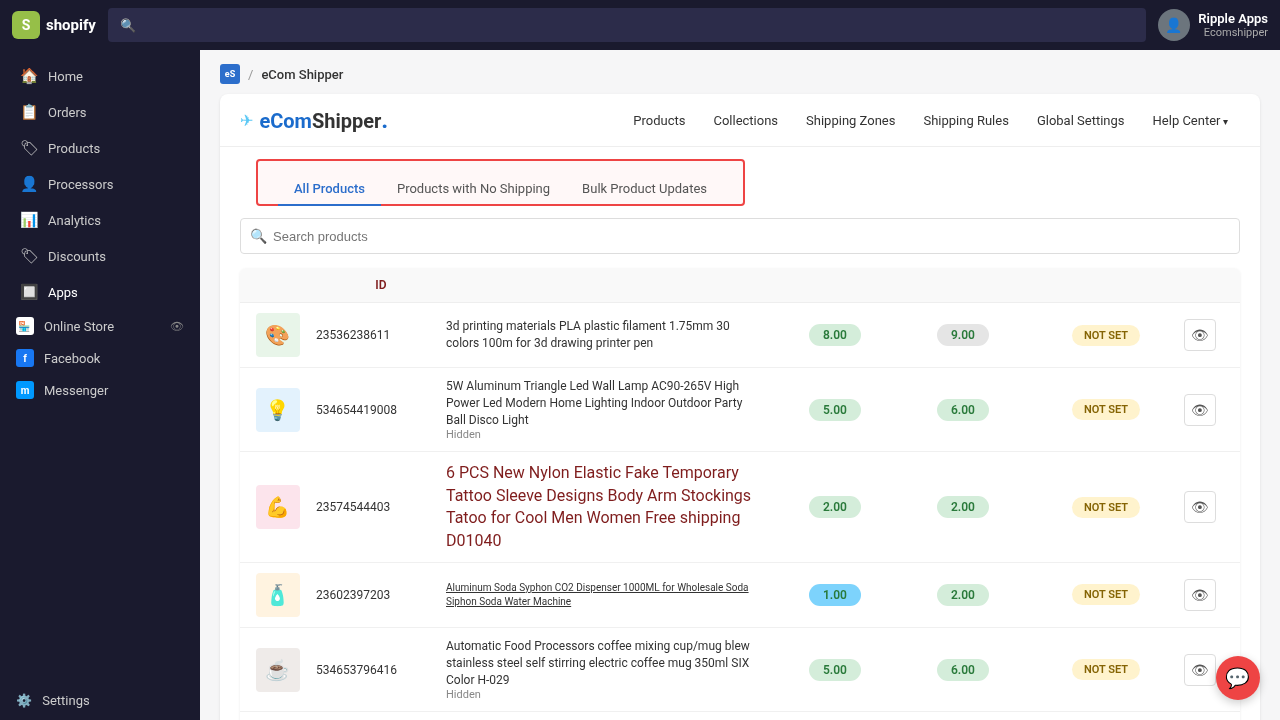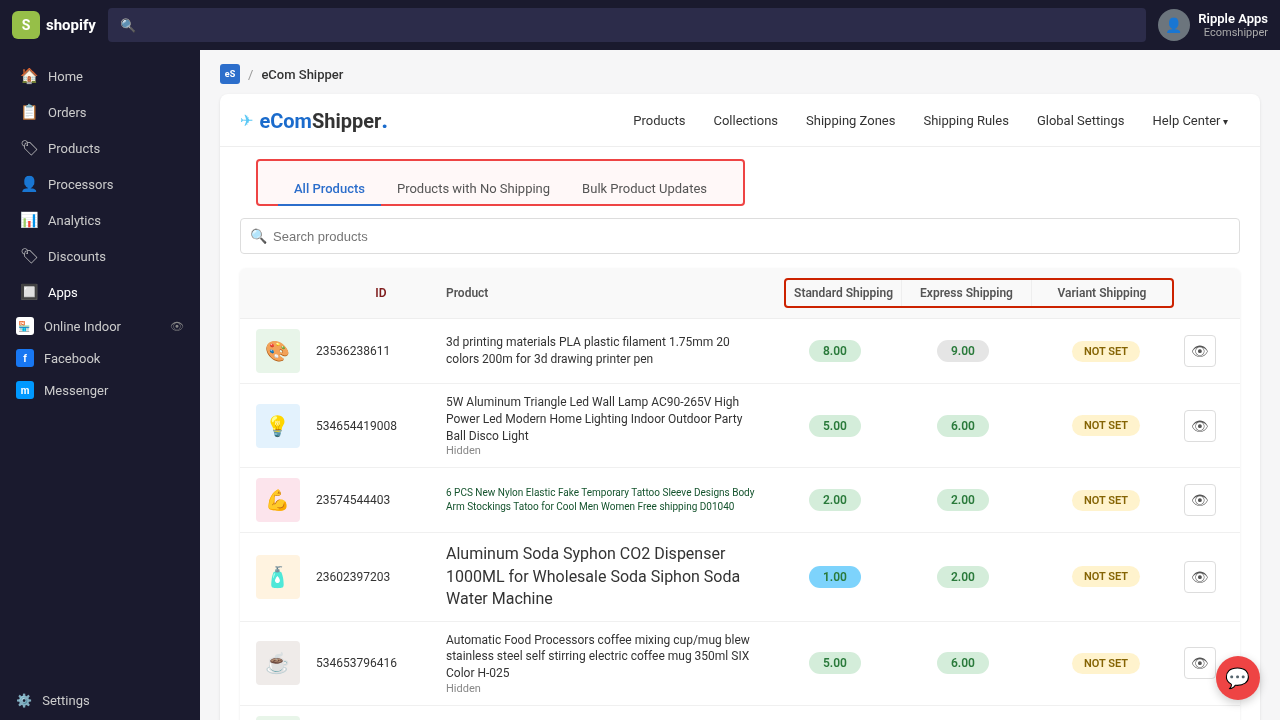--- a/index.html
+++ b/index.html
@@ -343,21 +343,21 @@
       <span>Discounts</span>
     </div>
     <div class="sidebar-item active">
       <span class="icon">🔲</span>
       <span>Apps</span>
     </div>
 
 
     <div class="sidebar-channel">
       <div class="channel-icon">🏪</div>
-      <span>Online Indoor</span>
+      <span>Online Store</span>
       <span style="margin-left:auto;color:#888;font-size:11px;">👁</span>
     </div>
     <div class="sidebar-channel">
       <div class="channel-icon" style="background:#1877f2;color:white;">f</div>
       <span>Facebook</span>
     </div>
     <div class="sidebar-channel">
       <div class="channel-icon" style="background:#0099ff;color:white;">m</div>
       <span>Messenger</span>
     </div>
@@ -406,37 +406,29 @@
 
       <div class="product-search">
         <span class="search-icon">🔍</span>
         <input type="text" placeholder="Search products" style="">
       </div>
 
       <div style="margin: 0 20px; background: white; border-radius: 6px; box-shadow: 0 1px 3px rgba(0,0,0,0.08); overflow: hidden;">
         <div style="display: grid; grid-template-columns: 60px 130px 1fr; padding: 10px 16px; background: #f9f9f9; border-bottom: 1px solid #eee; align-items: center;">
           <div></div>
           <div style="font-size: 12px; font-weight: 600; color: #7f1d1d; text-align: center;">ID</div>
-          <div style="display: flex; align-items: center; justify-content: space-between;">
-            <div style="font-size: 12px; font-weight: 600; color: #555;">Product</div>
-            <div style="display: flex; border: 2px solid #cc2200; border-radius: 4px; overflow:visible; margin-right: 50px;">
-              <div style="min-width: 110px; padding: 6px 8px; text-align: center; font-size: 12px; font-weight: 600; color: #555; border-right: 1px solid #eee;">Standard Shipping</div>
-              <div style="min-width: 130px; padding: 6px 8px; text-align: center; font-size: 12px; font-weight: 600; color: #555; border-right: 1px solid #eee;">Express Shipping</div>
-              <div style="min-width: 140px; padding: 6px 8px; text-align: center; font-size: 12px; font-weight: 600; color: #555;">Variant Shipping</div>
-            </div>
-          </div>
         </div>
 
         <div id="table-body">
             <div style="display: grid; grid-template-columns: 60px 130px 1fr; padding: 10px 16px; border-bottom: 1px solid rgb(240, 240, 240); align-items: center; background: white;">
     <div style="width:44px;height:44px;border-radius:4px;background:#e8f5e9;display:flex;align-items:center;justify-content:center;font-size:20px;">🎨</div>
     <div style="font-size:12px;color:#333;">23536238611</div>
     <div style="display:flex;align-items:center;justify-content:space-between;">
       <div style="flex:1;padding-right:16px;">
-        <div style="font-size:12px;color:#333;line-height:1.4;">3d printing materials PLA plastic filament 1.75mm 20 colors 200m for 3d drawing printer pen</div>
+        <div style="font-size:12px;color:#333;line-height:1.4;">3d printing materials PLA plastic filament 1.75mm 30 colors 100m for 3d drawing printer pen</div>
 
       </div>
       <div style="display:flex;align-items:center;gap:8px;margin-right:8px;">
         <div style="min-width:110px;display:flex;justify-content:center;">
           <span style="background:#d4edda;color:#2a7a3b;padding:4px 14px;border-radius:20px;font-size:12px;font-weight:600;">8.00</span>
         </div>
         <div style="min-width:130px;display:flex;justify-content:center;">
           <span style="background:#e5e5e5;color:#2a7a3b;padding:4px 14px;border-radius:20px;font-size:12px;font-weight:600;text-align:right;">9.00</span>
         </div>
         <div style="min-width:140px;display:flex;justify-content:center;">
@@ -466,21 +458,21 @@
         </div>
         <button class="eye-btn" style="width:32px;height:32px;border:1px solid #ddd;border-radius:4px;background:white;cursor:pointer;display:flex;align-items:center;justify-content:center;color:#555;font-size:14px;">👁</button>
       </div>
     </div>
   </div>
             <div style="display: grid; grid-template-columns: 60px 130px 1fr; padding: 10px 16px; border-bottom: 1px solid rgb(240, 240, 240); align-items: center; background: white;">
     <div style="width:44px;height:44px;border-radius:4px;background:#fce4ec;display:flex;align-items:center;justify-content:center;font-size:20px;">💪</div>
     <div style="font-size:12px;color:#333;">23574544403</div>
     <div style="display:flex;align-items:center;justify-content:space-between;">
       <div style="flex:1;padding-right:16px;">
-        <div style="font-size:10px;color:#14532d;line-height:1.4;">6 PCS New Nylon Elastic Fake Temporary Tattoo Sleeve Designs Body Arm Stockings Tatoo for Cool Men Women Free shipping D01040</div>
+        <div style="font-size:16px;color:#7f1d1d;line-height:1.4;">6 PCS New Nylon Elastic Fake Temporary Tattoo Sleeve Designs Body Arm Stockings Tatoo for Cool Men Women Free shipping D01040</div>
 
       </div>
       <div style="display:flex;align-items:center;gap:8px;margin-right:8px;">
         <div style="min-width:110px;display:flex;justify-content:center;">
           <span style="background:#d4edda;color:#2a7a3b;padding:4px 14px;border-radius:20px;font-size:12px;font-weight:600;">2.00</span>
         </div>
         <div style="min-width:130px;display:flex;justify-content:center;">
           <span style="background:#d4edda;color:#2a7a3b;padding:4px 14px;border-radius:20px;font-size:12px;font-weight:600;">2.00</span>
         </div>
         <div style="min-width:140px;display:flex;justify-content:center;">
@@ -488,21 +480,21 @@
         </div>
         <button class="eye-btn" style="width:32px;height:32px;border:1px solid #ddd;border-radius:4px;background:white;cursor:pointer;display:flex;align-items:center;justify-content:center;color:#555;font-size:14px;">👁</button>
       </div>
     </div>
   </div>
             <div style="display: grid; grid-template-columns: 60px 130px 1fr; padding: 10px 16px; border-bottom: 1px solid rgb(240, 240, 240); align-items: center; background: white;">
     <div style="width:44px;height:44px;border-radius:4px;background:#fff3e0;display:flex;align-items:center;justify-content:center;font-size:20px;">🧴</div>
     <div style="font-size:12px;color:#333;">23602397203</div>
     <div style="display:flex;align-items:center;justify-content:space-between;">
       <div style="flex:1;padding-right:16px;">
-        <div style="font-size:16px;color:#333;line-height:1.4;">Aluminum Soda Syphon CO2 Dispenser 1000ML for Wholesale Soda Siphon Soda Water Machine</div>
+        <div style="font-size:10px;color:#333;line-height:1.4;text-decoration:underline;">Aluminum Soda Syphon CO2 Dispenser 1000ML for Wholesale Soda Siphon Soda Water Machine</div>
 
       </div>
       <div style="display:flex;align-items:center;gap:8px;margin-right:8px;">
         <div style="min-width:110px;display:flex;justify-content:center;">
           <span style="background:#7dd3fc;color:#2a7a3b;padding:4px 14px;border-radius:20px;font-size:12px;font-weight:600;">1.00</span>
         </div>
         <div style="min-width:130px;display:flex;justify-content:center;">
           <span style="background:#d4edda;color:#2a7a3b;padding:4px 14px;border-radius:20px;font-size:12px;font-weight:600;">2.00</span>
         </div>
         <div style="min-width:140px;display:flex;justify-content:center;">
@@ -510,21 +502,21 @@
         </div>
         <button class="eye-btn" style="width:32px;height:32px;border:1px solid #ddd;border-radius:4px;background:white;cursor:pointer;display:flex;align-items:center;justify-content:center;color:#555;font-size:14px;">👁</button>
       </div>
     </div>
   </div>
             <div style="display: grid; grid-template-columns: 60px 130px 1fr; padding: 10px 16px; border-bottom: 1px solid rgb(240, 240, 240); align-items: center; background: white;">
     <div style="width:44px;height:44px;border-radius:4px;background:#efebe9;display:flex;align-items:center;justify-content:center;font-size:20px;">☕</div>
     <div style="font-size:12px;color:#333;">534653796416</div>
     <div style="display:flex;align-items:center;justify-content:space-between;">
       <div style="flex:1;padding-right:16px;">
-        <div style="font-size:12px;color:#333;line-height:1.4;">Automatic Food Processors coffee mixing cup/mug blew stainless steel self stirring electric coffee mug 350ml SIX Color H-025</div>
+        <div style="font-size:12px;color:#333;line-height:1.4;">Automatic Food Processors coffee mixing cup/mug blew stainless steel self stirring electric coffee mug 350ml SIX Color H-029</div>
         <div style="font-size:11px;color:#888;">Hidden</div>
       </div>
       <div style="display:flex;align-items:center;gap:8px;margin-right:8px;">
         <div style="min-width:110px;display:flex;justify-content:center;">
           <span style="background:#d4edda;color:#2a7a3b;padding:4px 14px;border-radius:20px;font-size:12px;font-weight:600;">5.00</span>
         </div>
         <div style="min-width:130px;display:flex;justify-content:center;">
           <span style="background:#d4edda;color:#2a7a3b;padding:4px 14px;border-radius:20px;font-size:12px;font-weight:600;">6.00</span>
         </div>
         <div style="min-width:140px;display:flex;justify-content:center;">

